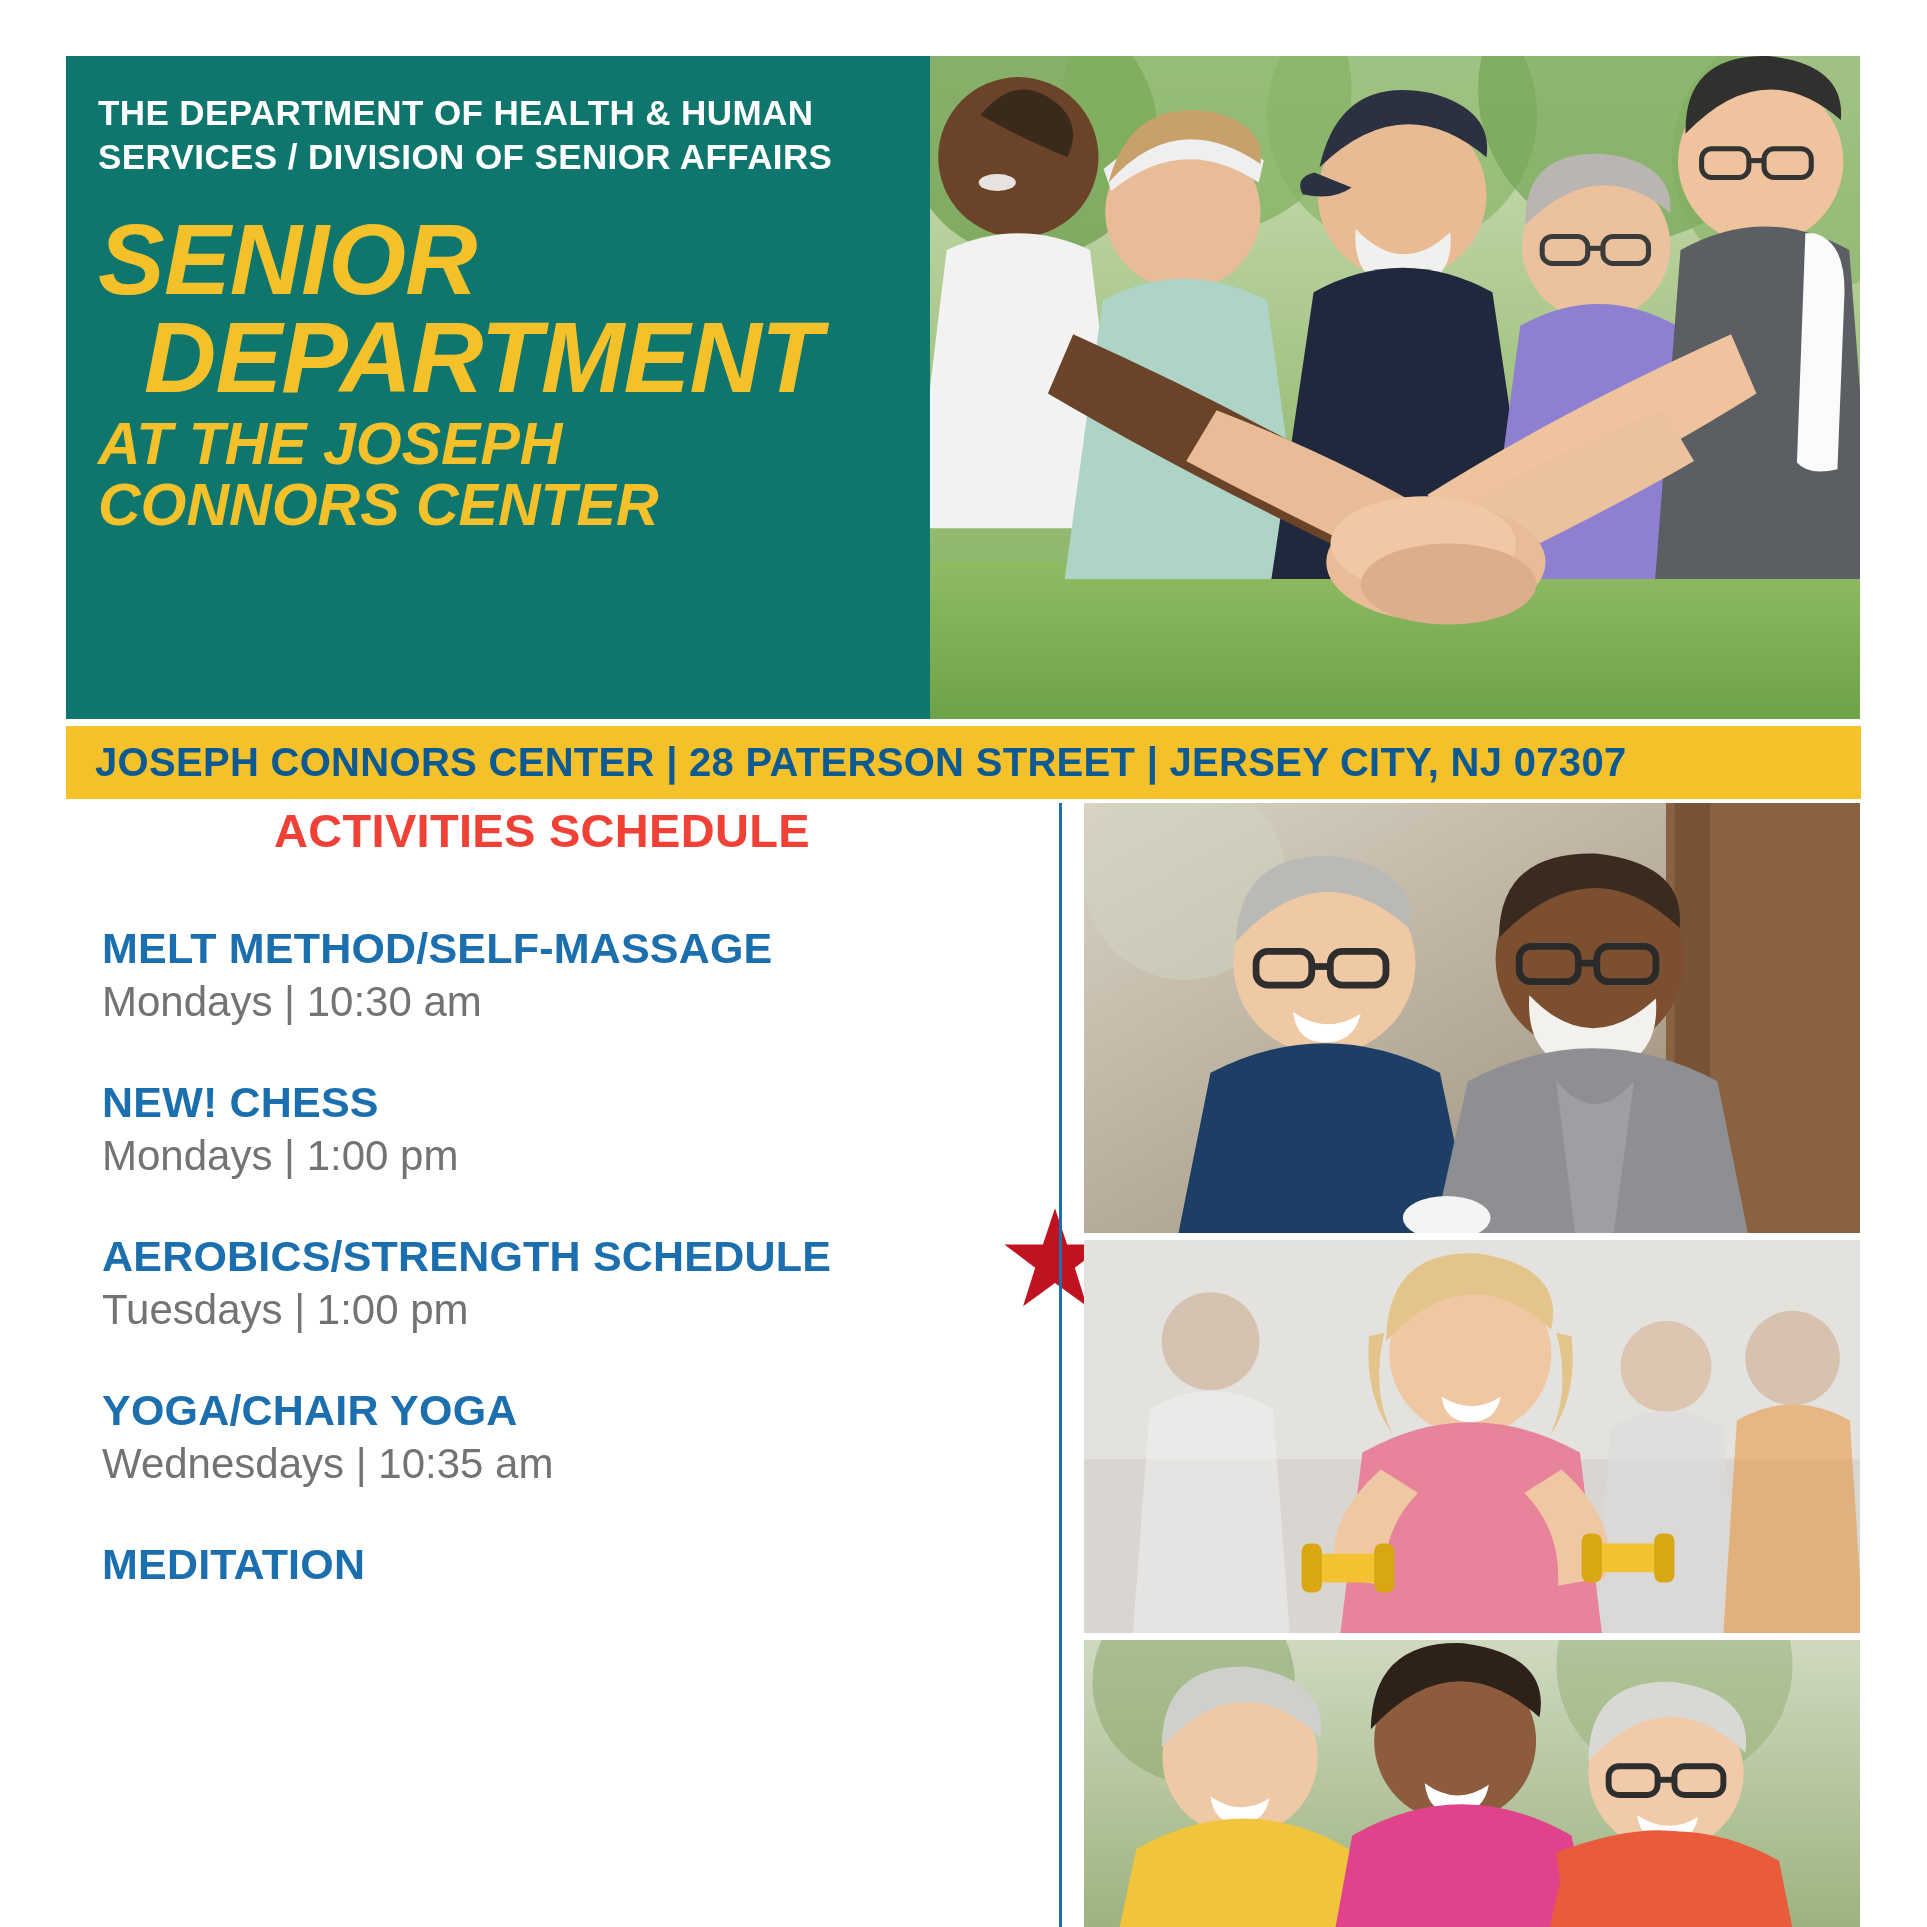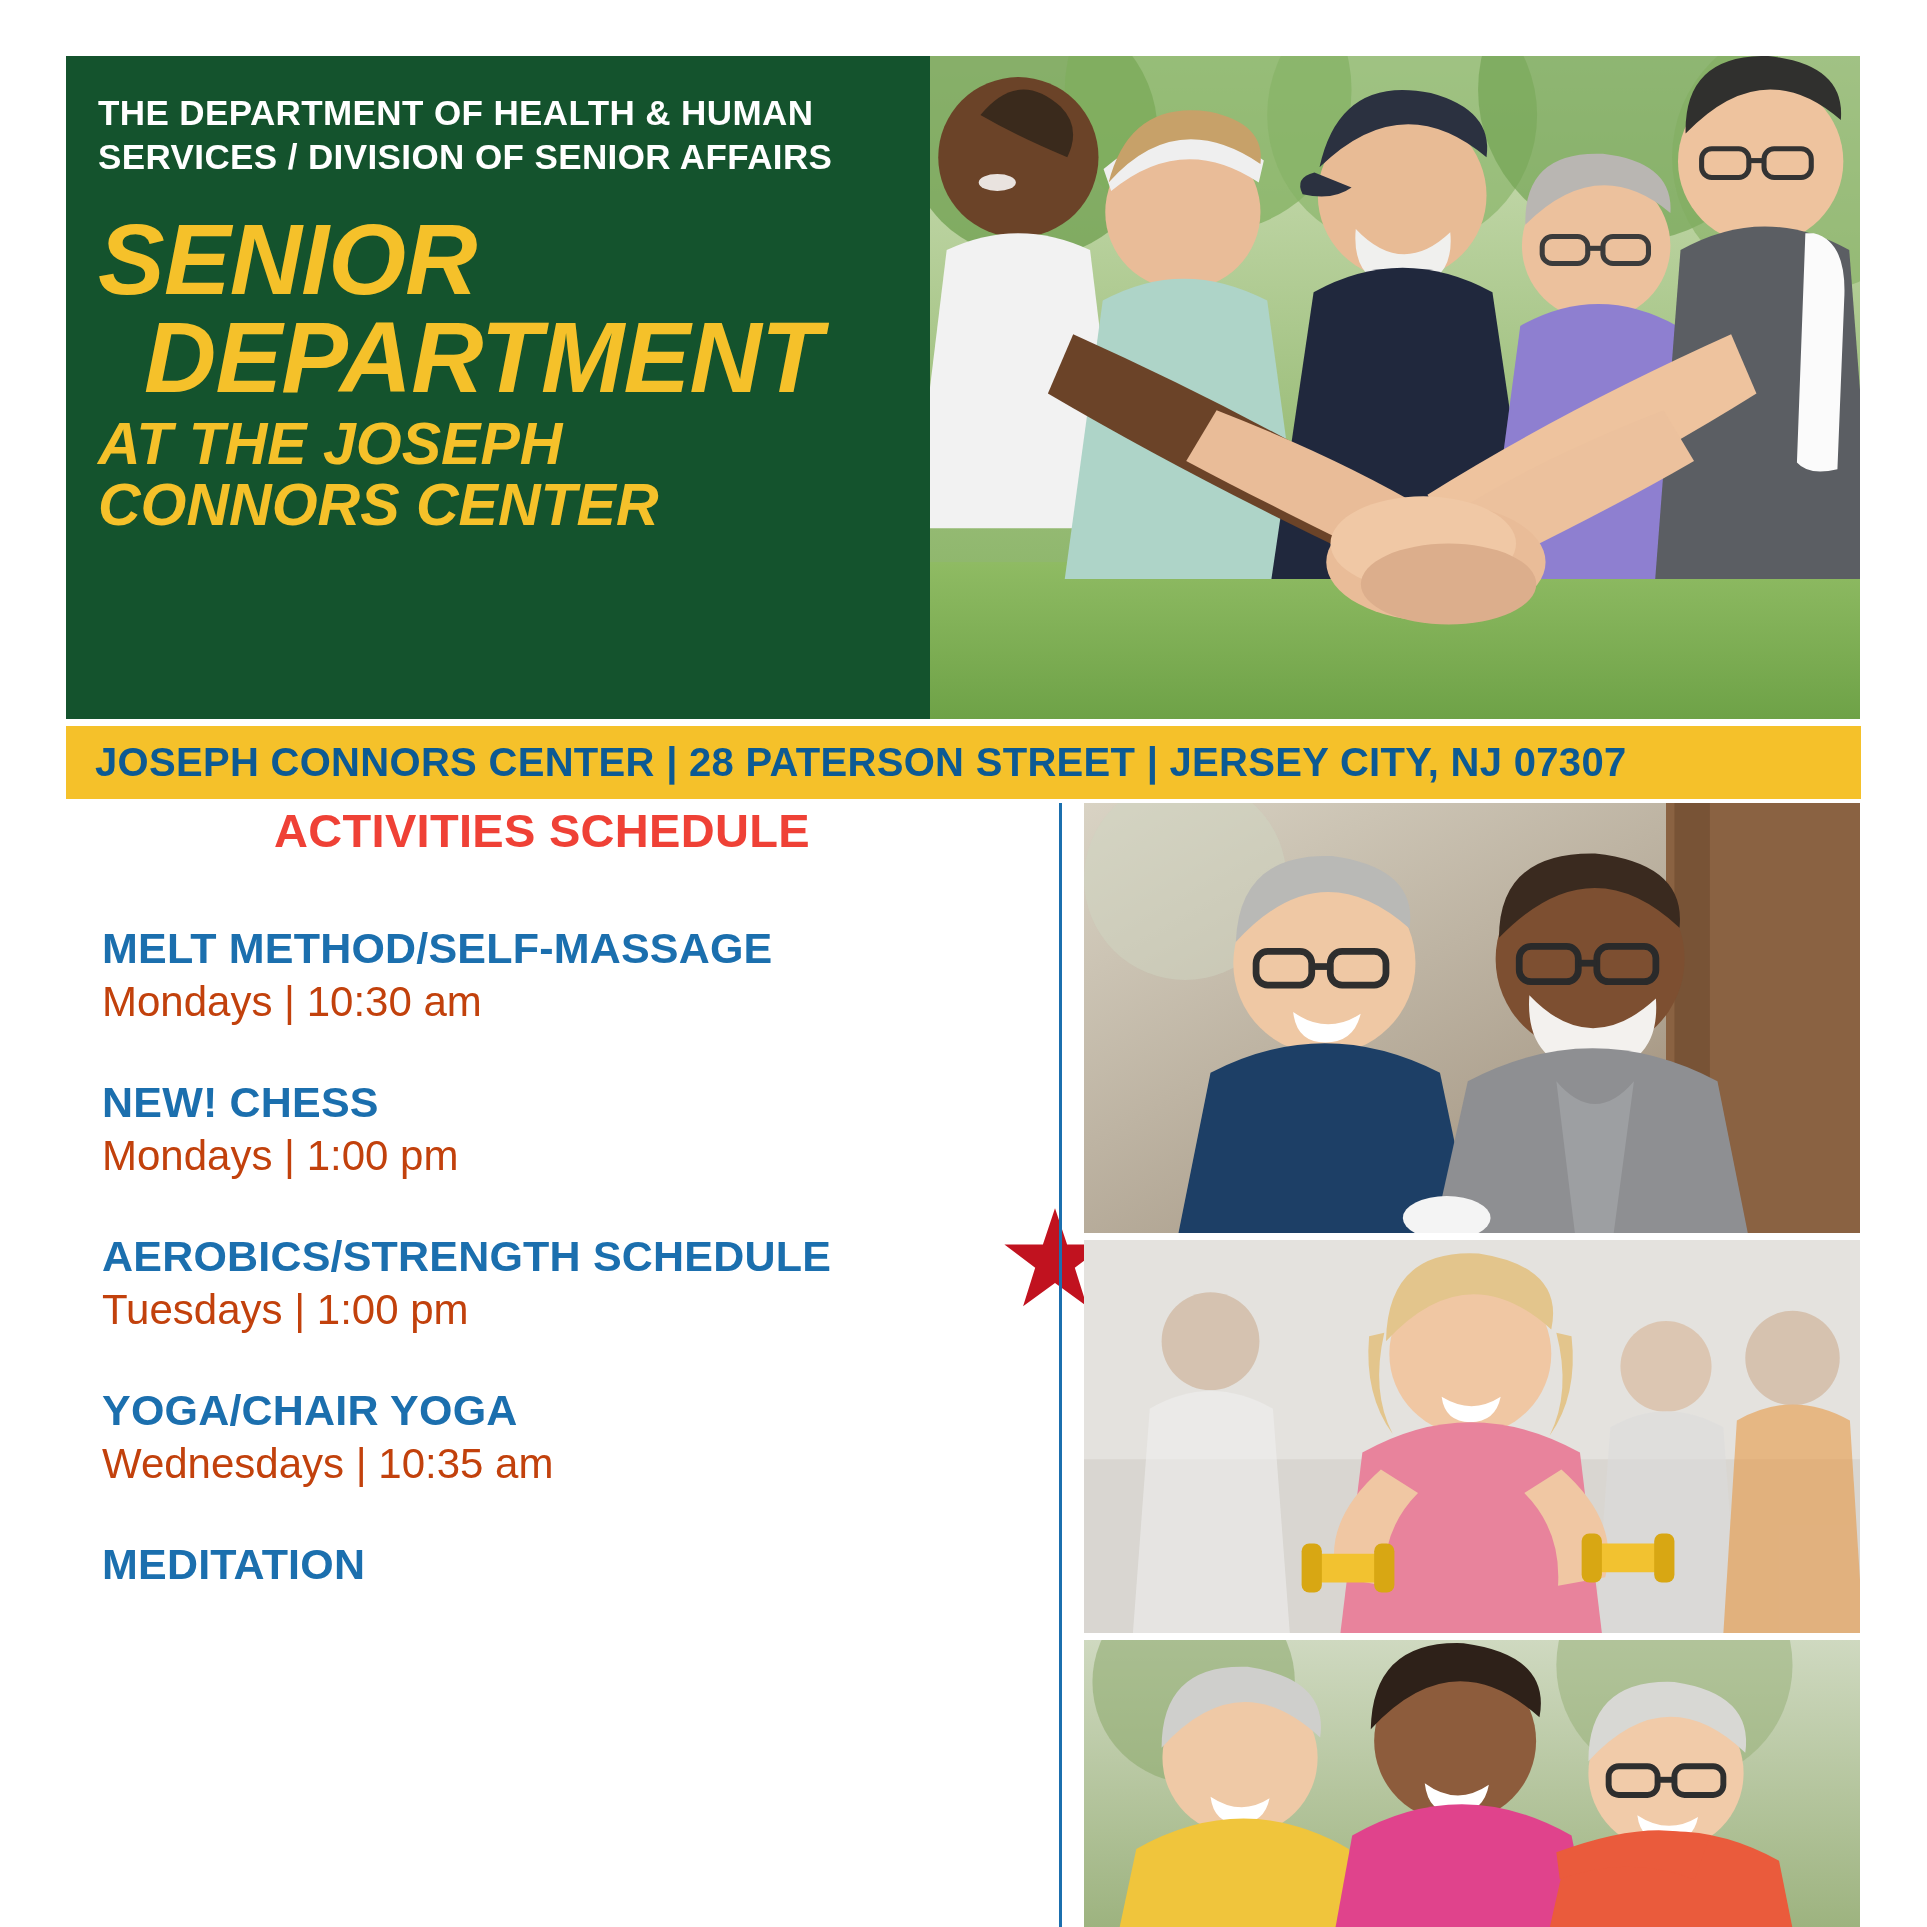--- a/index.html
+++ b/index.html
@@ -29,21 +29,21 @@
     left: 66px;
     top: 56px;
     width: 1795px;
     height: 663px;
   }
   .header-blue {
     position: absolute;
     left: 0; top: 0;
     width: 864px;
     height: 663px;
-    background: #14532d;
+    background: #0f766e;
     box-sizing: border-box;
     padding: 23.6px 34px 0 32px;
   }
   .dept-line {
     color: #ffffff;
     font-weight: bold;
     font-size: 35px;
     line-height: 1.26;
     letter-spacing: 0.4px;
     margin: 11.8px 0 0 0;
@@ -120,21 +120,21 @@
   .activity-name {
     color: #1b6fae;
     font-weight: bold;
     font-size: 43px;
     letter-spacing: 0.2px;
     margin: 0 0 5px 0;
     white-space: nowrap;
   }
   .activity-name.mixed { font-size: 42px; }
   .activity-time {
-    color: #c2410c;
+    color: #737373;
     font-size: 42px;
     font-weight: 400;
     margin: 0;
     white-space: nowrap;
   }
   .activity-time .note {
     font-weight: bold;
     font-style: italic;
   }
   .star {

